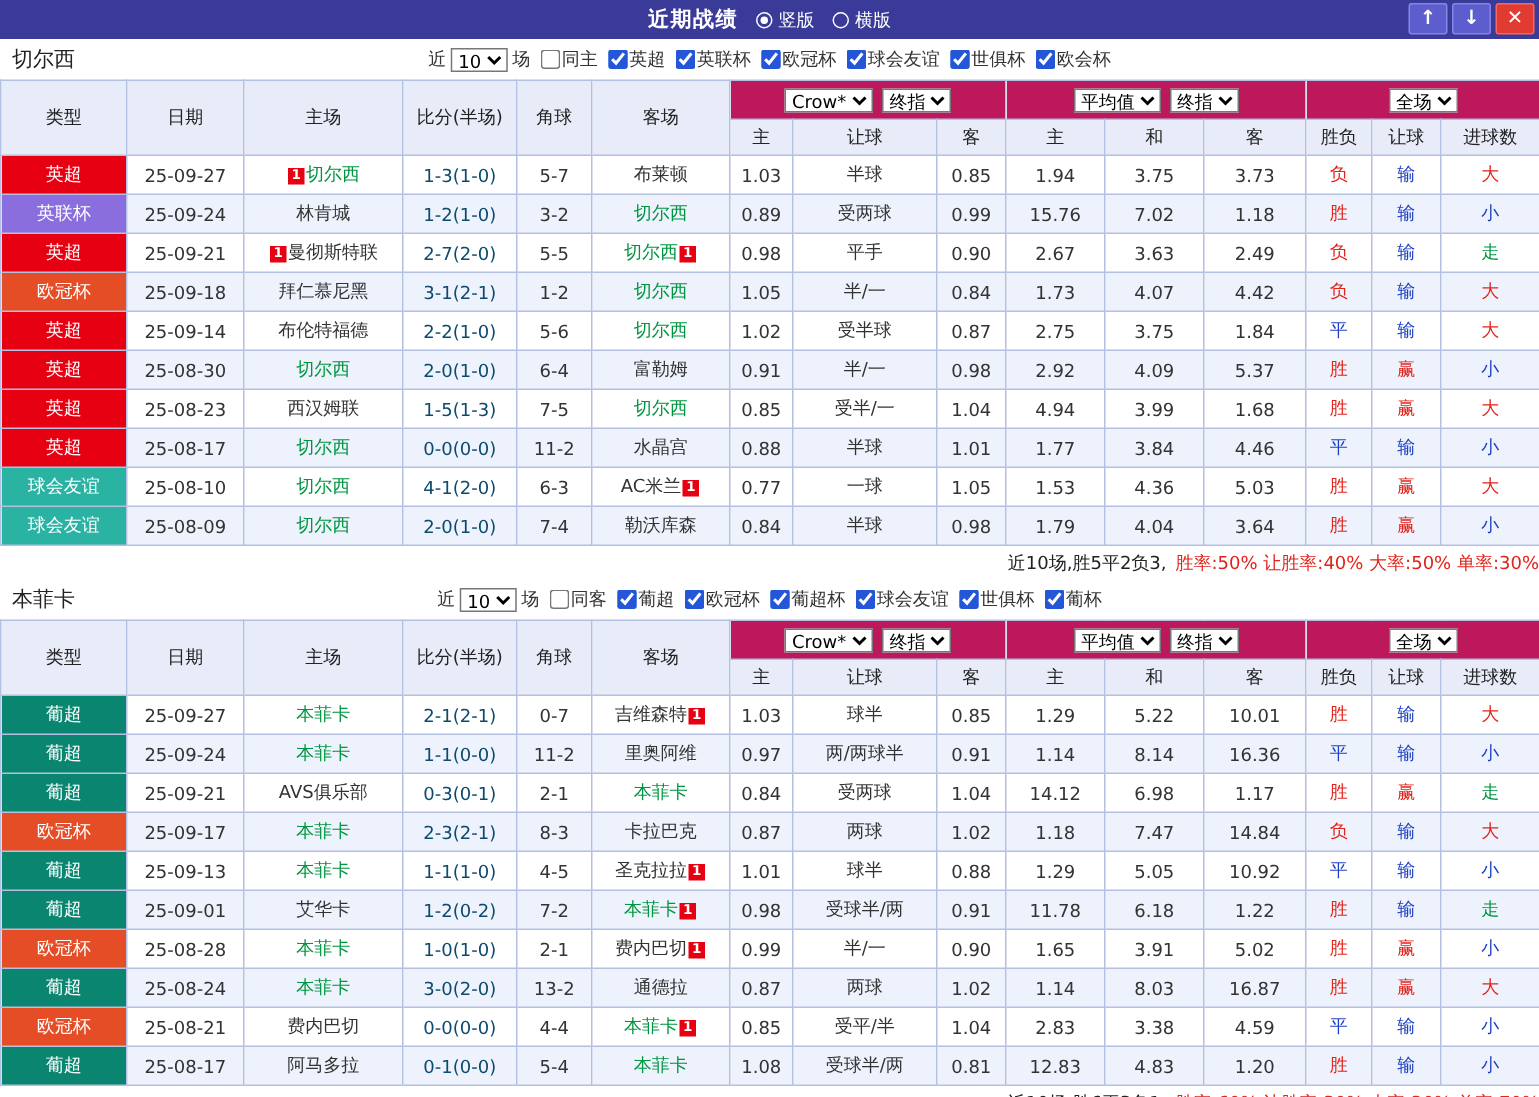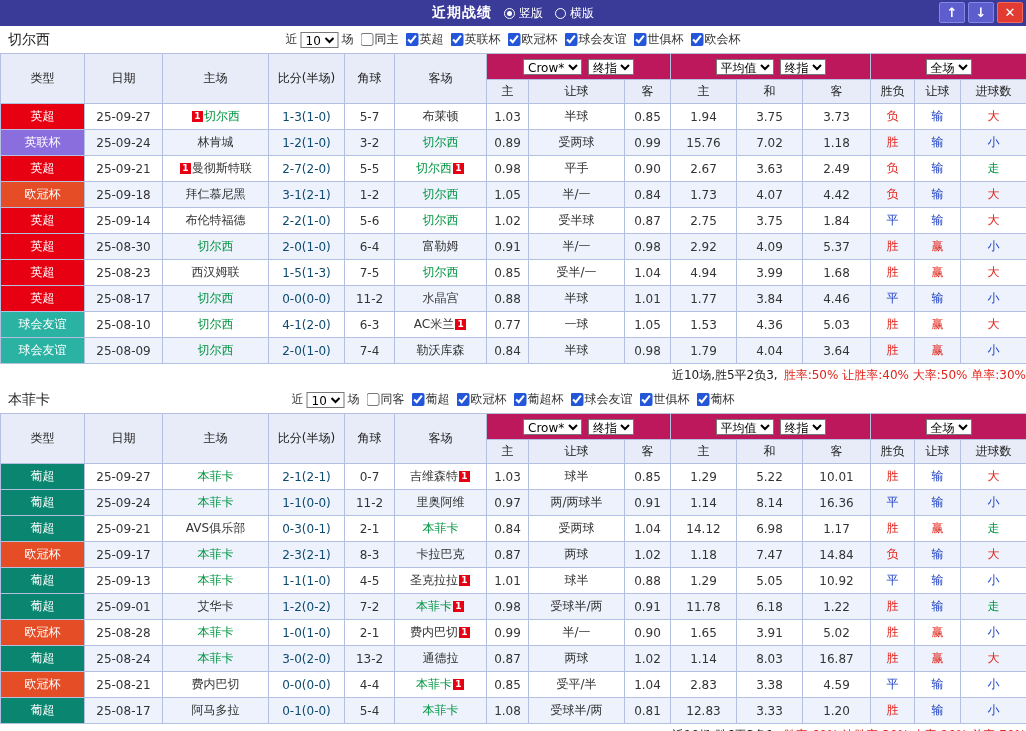--- a/index.html
+++ b/index.html
@@ -575,21 +575,21 @@
           <td class="league-cell" style="background: rgb(10, 133, 112);">葡超</td>
           <td>25-08-17</td>
           <td class="team-cell"><span class="tname">阿马多拉</span></td>
           <td class="score-cell">0-1(0-0)</td>
           <td>5-4</td>
           <td class="team-cell"><span class="tname focus">本菲卡</span></td>
           <td>1.08</td>
           <td>受球半/两</td>
           <td>0.81</td>
           <td>12.83</td>
-          <td>3.33</td>
+          <td>4.83</td>
           <td>1.20</td>
           <td class="t-red">胜</td>
           <td class="t-blue">输</td>
           <td class="t-blue">小</td>
         </tr>
       </tbody>
   </table>
 
   <div class="summary">
     <span>近10场,胜6平3负1,</span><span class="stats">胜率:60% 让胜率:30% 大率:20% 单率:70%</span>

